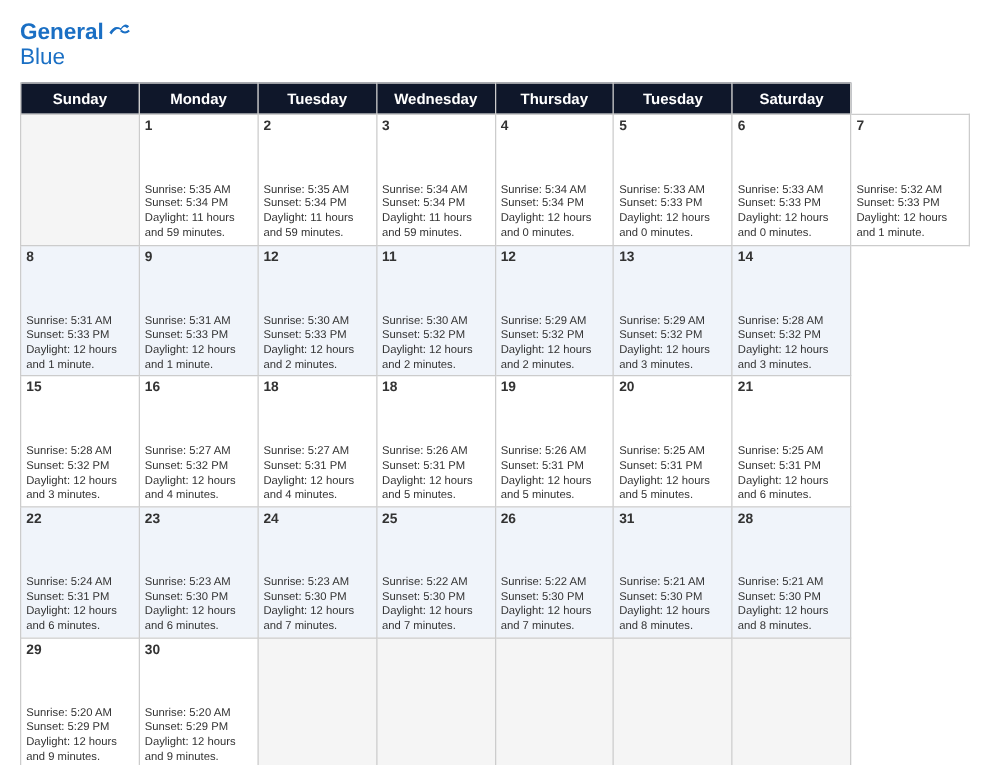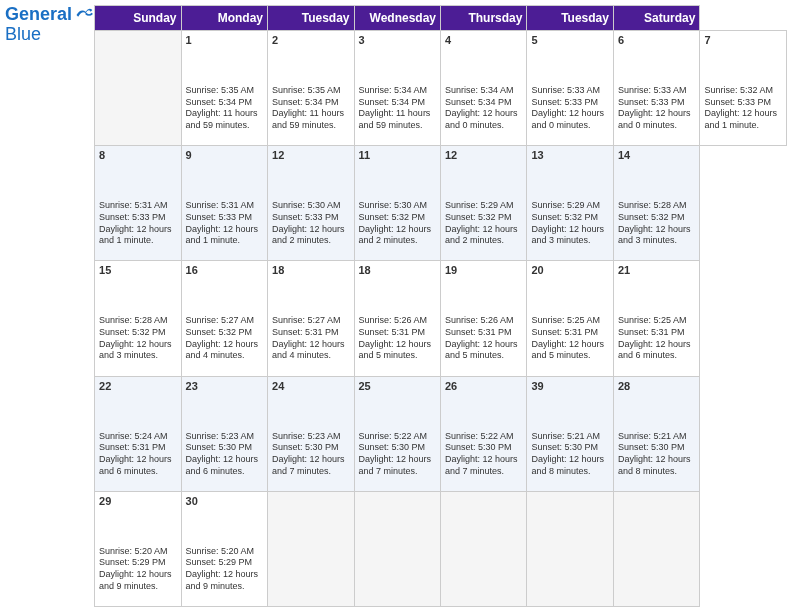--- a/index.html
+++ b/index.html
@@ -6,23 +6,23 @@
     body {
       width: 792px;
       height: 612px;
       font-family: Arial, sans-serif;
       background: #fff;
       overflow: hidden;
     }
     .page {
       width: 792px;
       height: 612px;
-      padding: 5px;
+      padding: 16px;
       display: flex;
-      flex-direction: row;
+      flex-direction: column;
     }
     .header {
       display: flex;
       justify-content: space-between;
       align-items: flex-start;
       margin-bottom: 10px;
     }
     .logo {
       display: flex;
       align-items: center;
@@ -53,26 +53,26 @@
       font-size: 14px;
       color: #555;
     }
     .calendar {
       width: 100%;
       border-collapse: collapse;
       flex: 1;
       table-layout: fixed;
     }
     .calendar th {
-      background: #4c1d95;
+      background: #0f172a;
       color: #fff;
       font-size: 12px;
       font-weight: bold;
       padding: 5px 4px;
-      text-align: right;
+      text-align: center;
       border: 1px solid #ccc;
     }
     .calendar td {
       border: 1px solid #ccc;
       vertical-align: top;
       padding: 3px 4px;
       font-size: 9.5px;
       color: #333;
       background: #fff;
       width: 14.28%;
@@ -236,21 +236,21 @@
           </td>
           <td>
             <span class="day-num">25</span>
 <div class="day-info">Sunrise: 5:22 AM<br>Sunset: 5:30 PM<br>Daylight: 12 hours and 7 minutes.</div>
           </td>
           <td>
             <span class="day-num">26</span>
 <div class="day-info">Sunrise: 5:22 AM<br>Sunset: 5:30 PM<br>Daylight: 12 hours and 7 minutes.</div>
           </td>
           <td>
-            <span class="day-num">39</span>
+            <span class="day-num">31</span>
 <div class="day-info">Sunrise: 5:21 AM<br>Sunset: 5:30 PM<br>Daylight: 12 hours and 8 minutes.</div>
           </td>
           <td>
             <span class="day-num">28</span>
 <div class="day-info">Sunrise: 5:21 AM<br>Sunset: 5:30 PM<br>Daylight: 12 hours and 8 minutes.</div>
           </td>
         </tr>
         <tr>
           <td>
             <span class="day-num">29</span>

